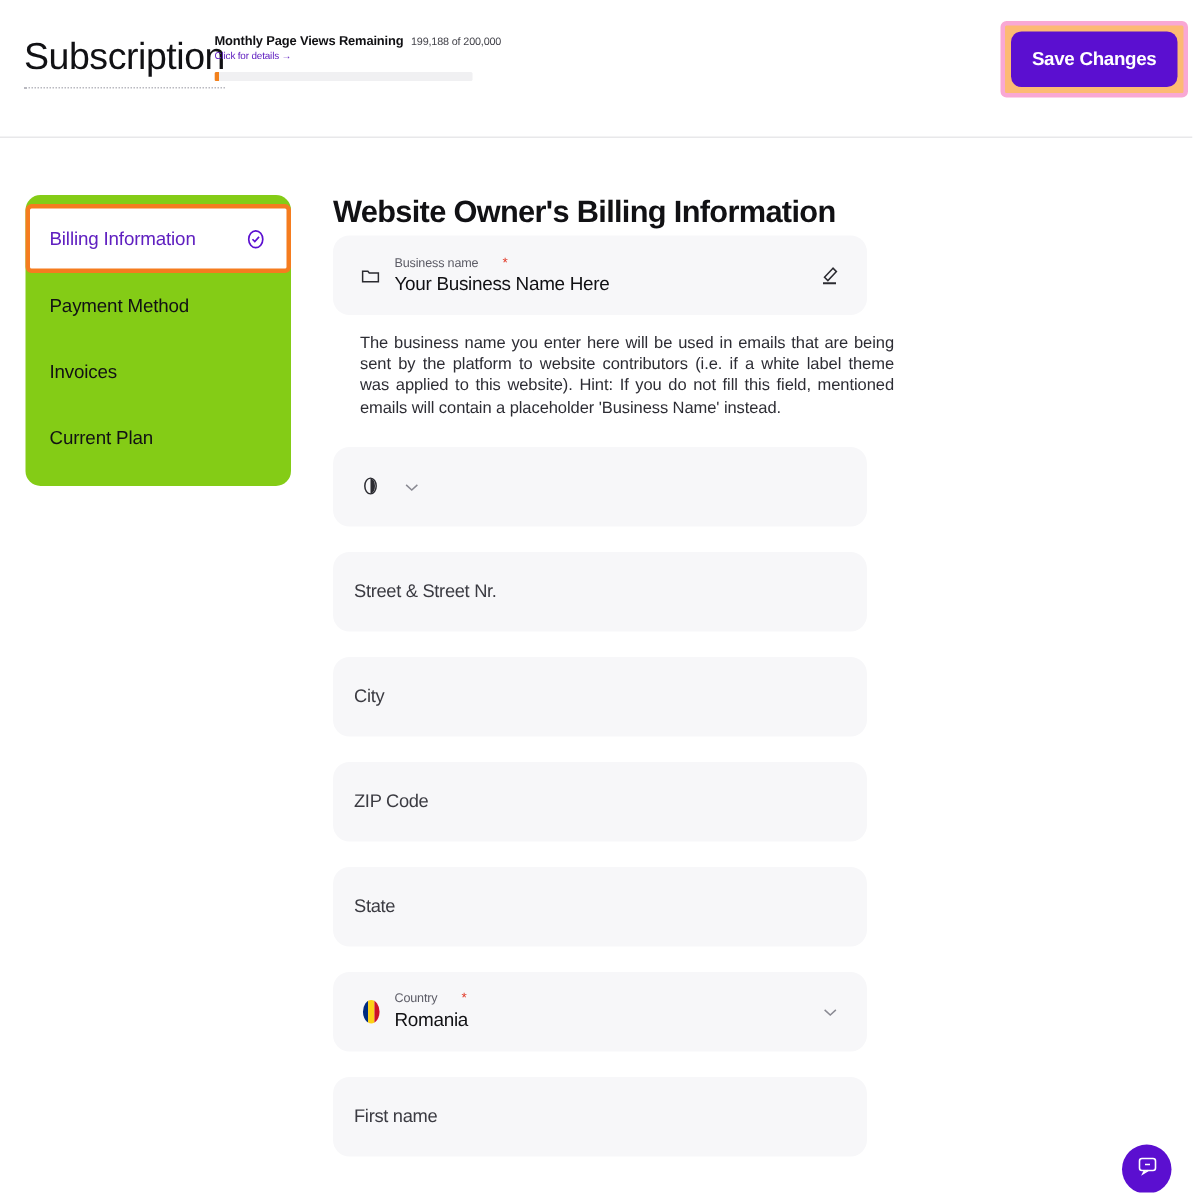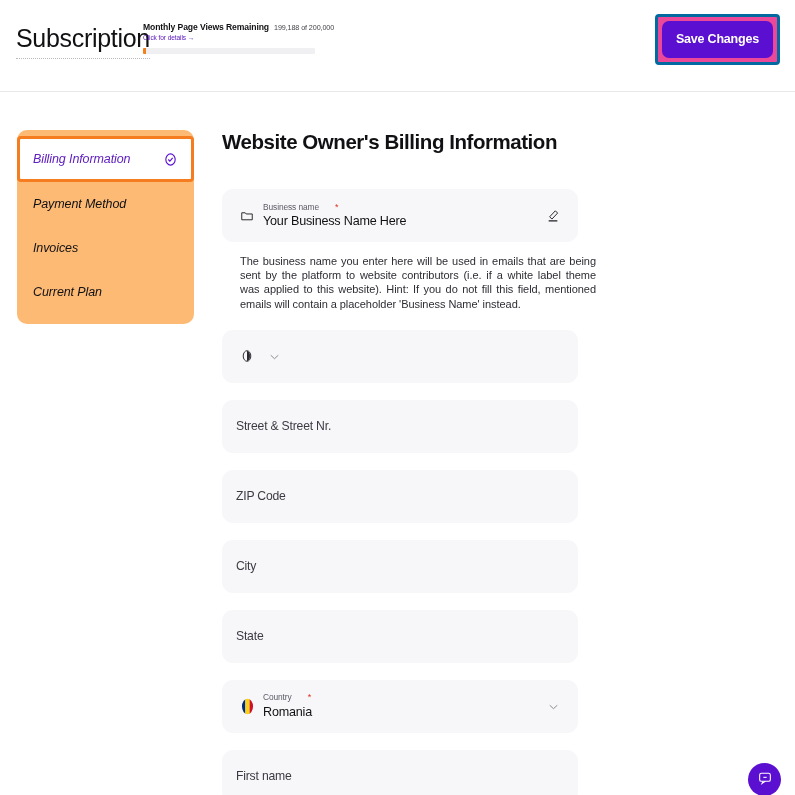--- a/index.html
+++ b/index.html
@@ -67,25 +67,25 @@
     overflow: hidden;
   }
   .quota-bar-fill {
     height: 100%;
     width: 2.5px;
     background: #f2811d;
   }
 
   .save-highlight {
     position: absolute;
-    right: 15px; top: 14px;
+    right: 3px; top: 14px;
     padding: 4px;
-    border: 3px solid #0369a1;
+    border: 3px solid #f9a8d4;
     border-radius: 4px;
-    background: #ec4899;
+    background: #fdba74;
   }
   .save-btn {
     display: block;
     background: #5b0fd0;
     color: #ffffff;
     font-size: 12.5px;
     font-weight: bold;
     border: none;
     border-radius: 7px;
     padding: 11px 14px 12px;
@@ -100,24 +100,23 @@
     position: relative;
     width: 795px; height: 718px;
     background: #ffffff;
   }
 
   
   .sidebar {
     position: absolute;
     left: 17px; top: 38px;
     width: 177px;
-    background: #fdba74;
+    background: #84cc16;
     border-radius: 10px;
     padding: 6px 0 10px;
-    font-style: italic;
   }
   .side-item {
     position: relative;
     display: flex;
     align-items: center;
     justify-content: space-between;
     height: 44px;
     padding: 0 16px;
     font-size: 12.5px;
     color: #111114;
@@ -138,21 +137,21 @@
   .main {
     position: absolute;
     left: 222px; top: 38px;
     width: 356px;
   }
   .section-title {
     font-size: 20.5px;
     font-weight: bold;
     color: #111114;
     letter-spacing: -0.45px;
-    margin-bottom: 35px;
+    margin-bottom: 3px;
   }
 
   .field {
     position: relative;
     width: 356px;
     height: 53px;
     background: #f7f7f9;
     border-radius: 11px;
     margin-bottom: 17px;
     display: flex;
@@ -316,27 +315,27 @@
     </div>
 
     <div class="field">
       <div class="field-body">
         <div class="field-placeholder">Street &amp; Street Nr.</div>
       </div>
     </div>
 
     <div class="field">
       <div class="field-body">
+        <div class="field-placeholder">City</div>
+      </div>
+    </div>
+
+    <div class="field">
+      <div class="field-body">
         <div class="field-placeholder">ZIP Code</div>
-      </div>
-    </div>
-
-    <div class="field">
-      <div class="field-body">
-        <div class="field-placeholder">City</div>
       </div>
     </div>
 
     <div class="field">
       <div class="field-body">
         <div class="field-placeholder">State</div>
       </div>
     </div>
 
     <div class="field">

